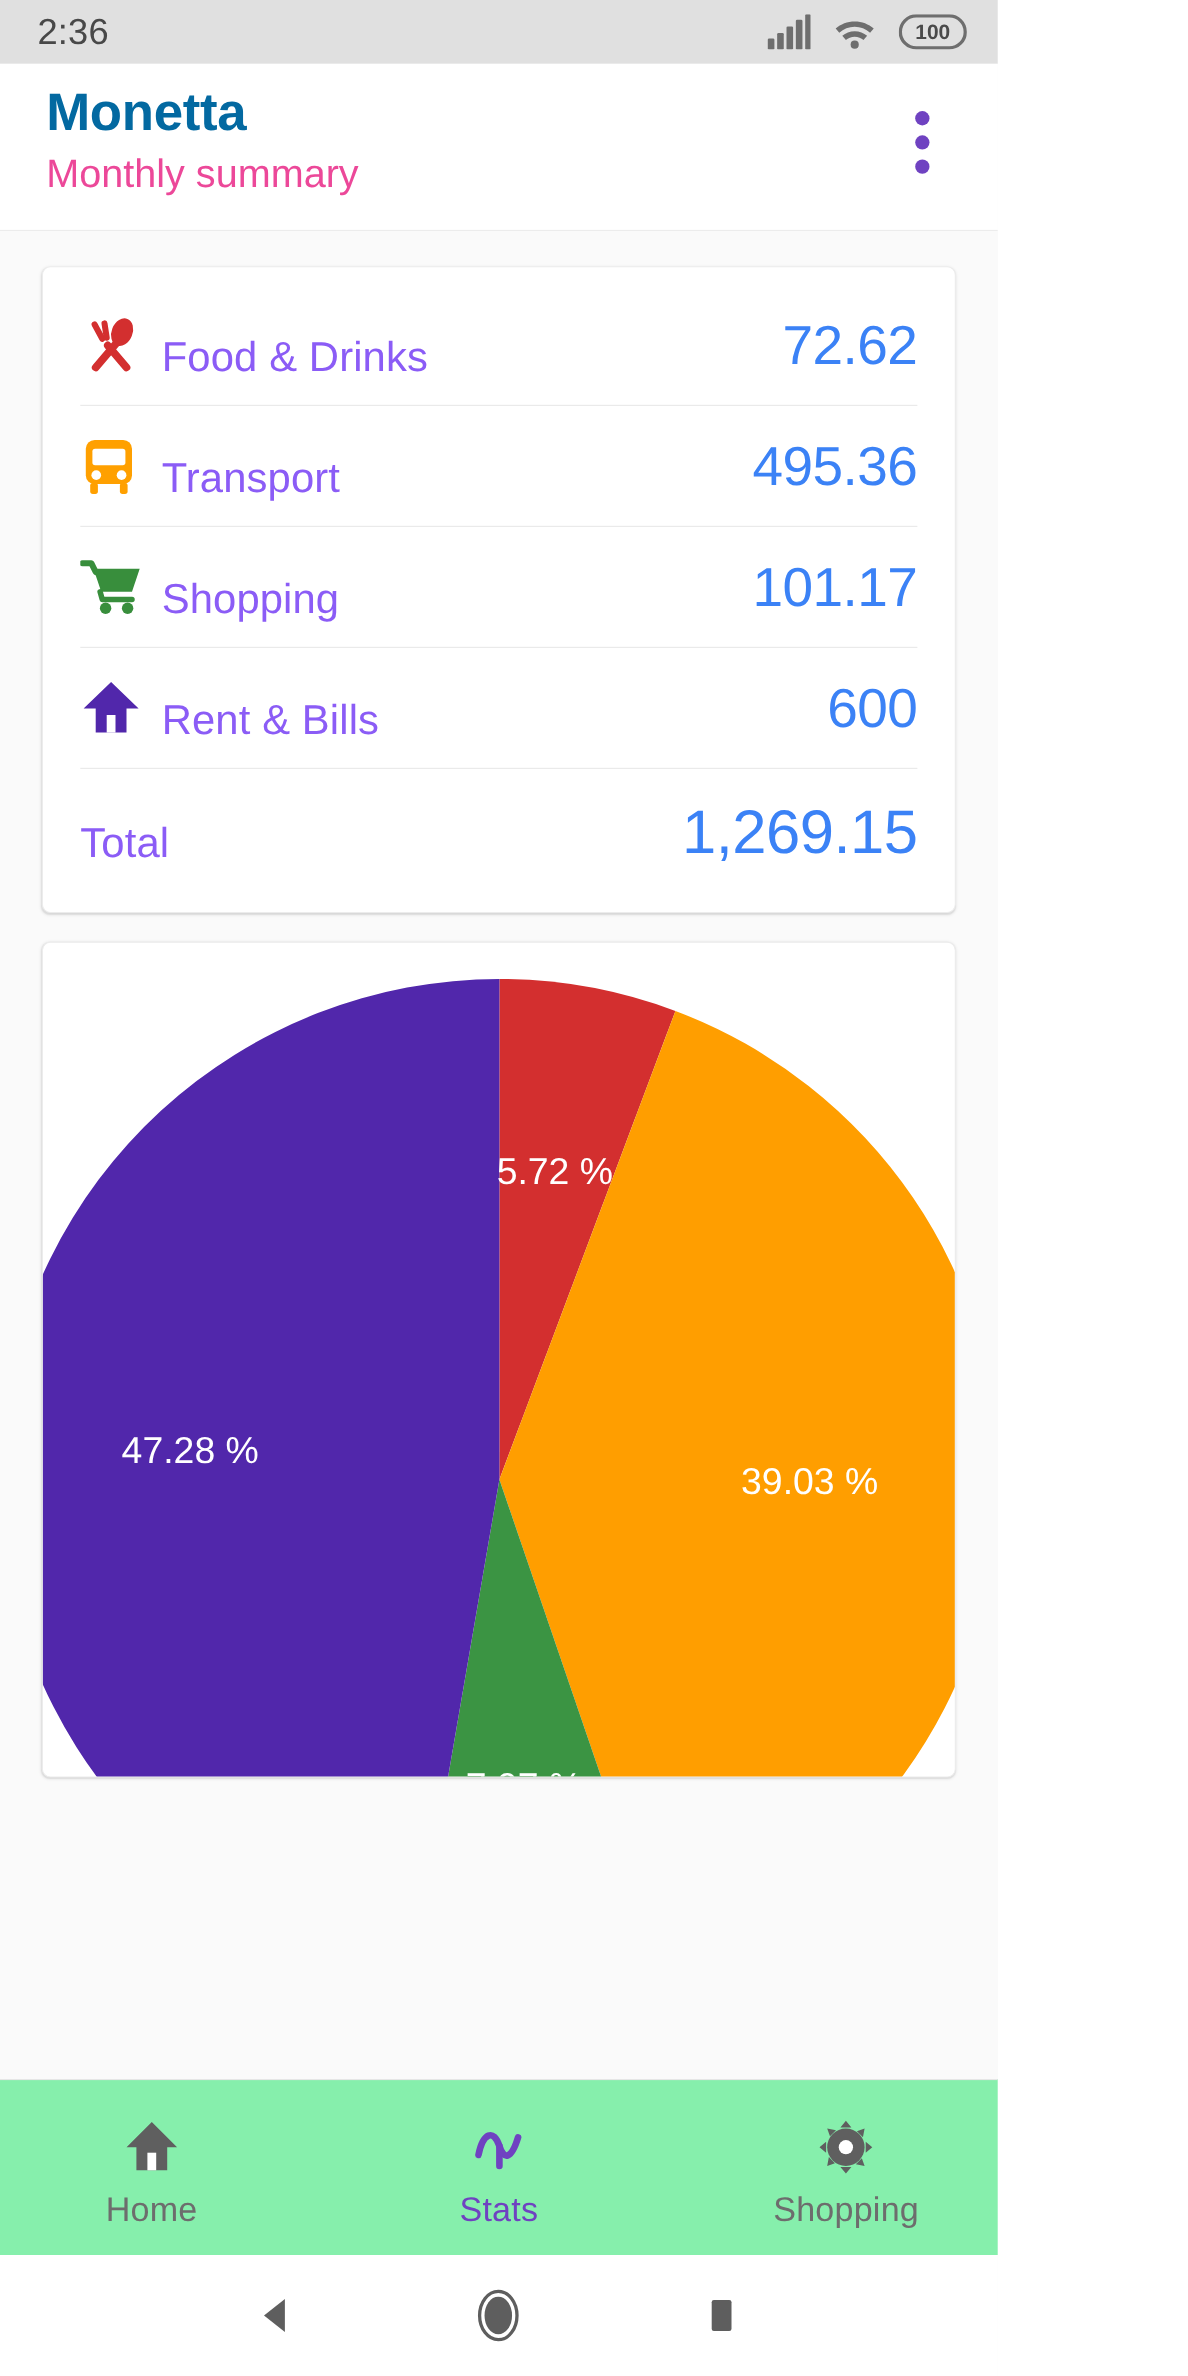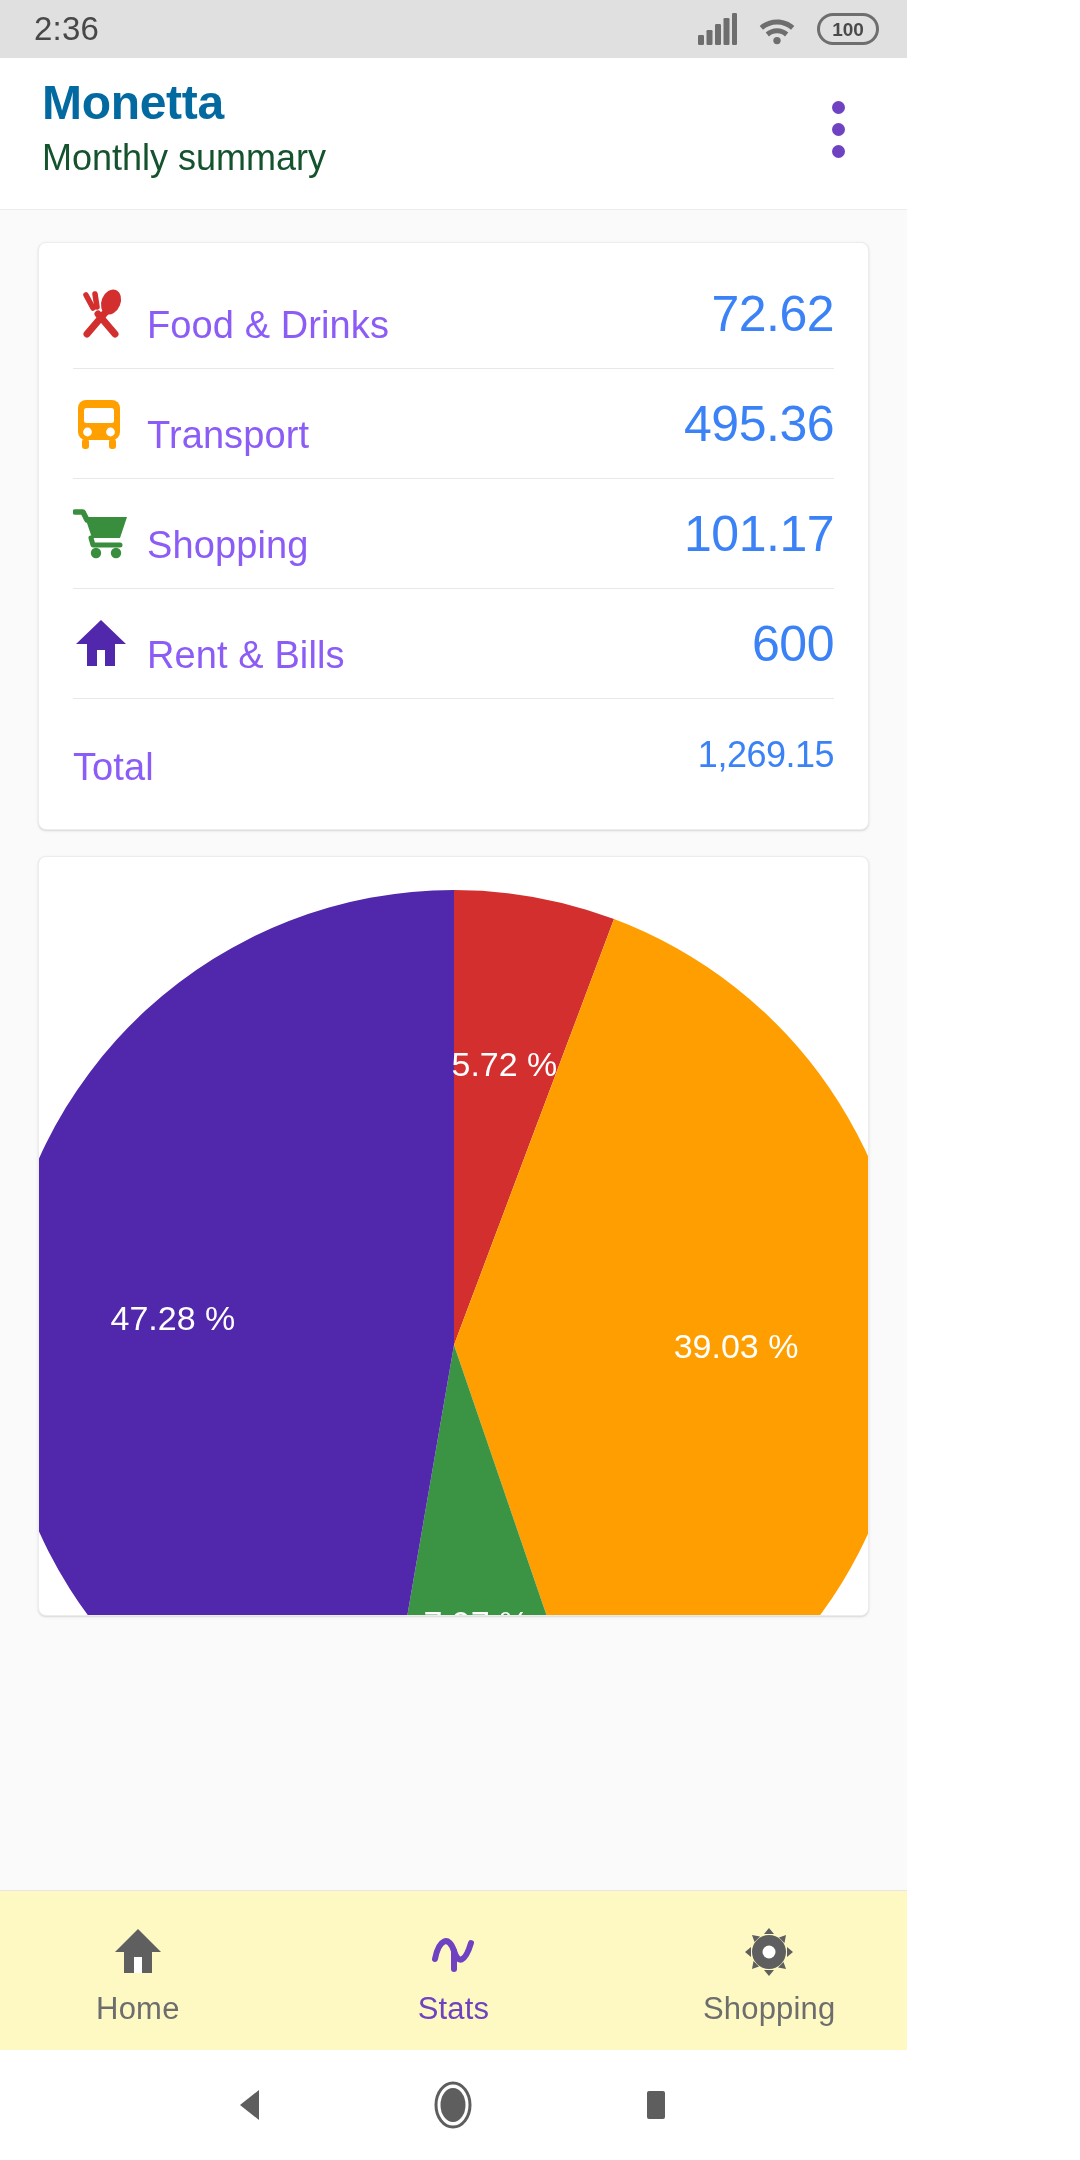--- a/index.html
+++ b/index.html
@@ -64,21 +64,21 @@
   .app-title {
     font-size: 48px;
     font-weight: 700;
     color: #0369a1;
     line-height: 1.12;
     letter-spacing: -0.3px;
   }
   .app-subtitle {
     font-size: 36px;
     font-weight: 400;
-    color: #14532d;
+    color: #ec4899;
     line-height: 1.2;
     margin-top: 6px;
   }
   .overflow-menu {
     width: 70px;
     height: 78px;
     display: flex;
     flex-direction: column;
     align-items: center;
     justify-content: center;
@@ -143,21 +143,21 @@
     font-weight: 400;
     color: #3b82f6;
     letter-spacing: -0.5px;
     white-space: nowrap;
   }
   .total-row .sum-label {
     font-size: 38px;
     padding-left: 0;
   }
   .total-row { height: 112px; }
-  .total-row .sum-value { font-size: 36px; }
+  .total-row .sum-value { font-size: 56px; }
 
   
   .chart-card {
     margin-top: 26px;
     height: 760px;
     overflow: hidden;
     padding: 0;
     display: flex;
     align-items: flex-start;
     justify-content: center;
@@ -174,21 +174,21 @@
     font-family: "Liberation Sans", "DejaVu Sans", sans-serif;
     font-size: 34px;
     fill: #ffffff;
     text-anchor: middle;
     dominant-baseline: middle;
   }
 
   
   .bottom-nav {
     flex: 0 0 160px;
-    background: #fef9c3;
+    background: #86efac;
     border-top: 1px solid #e6e6e6;
     display: flex;
     align-items: center;
     gap: 40px;
   }
   .nav-item {
     flex: 1 1 33.333%;
     display: flex;
     flex-direction: column;
     align-items: center;

